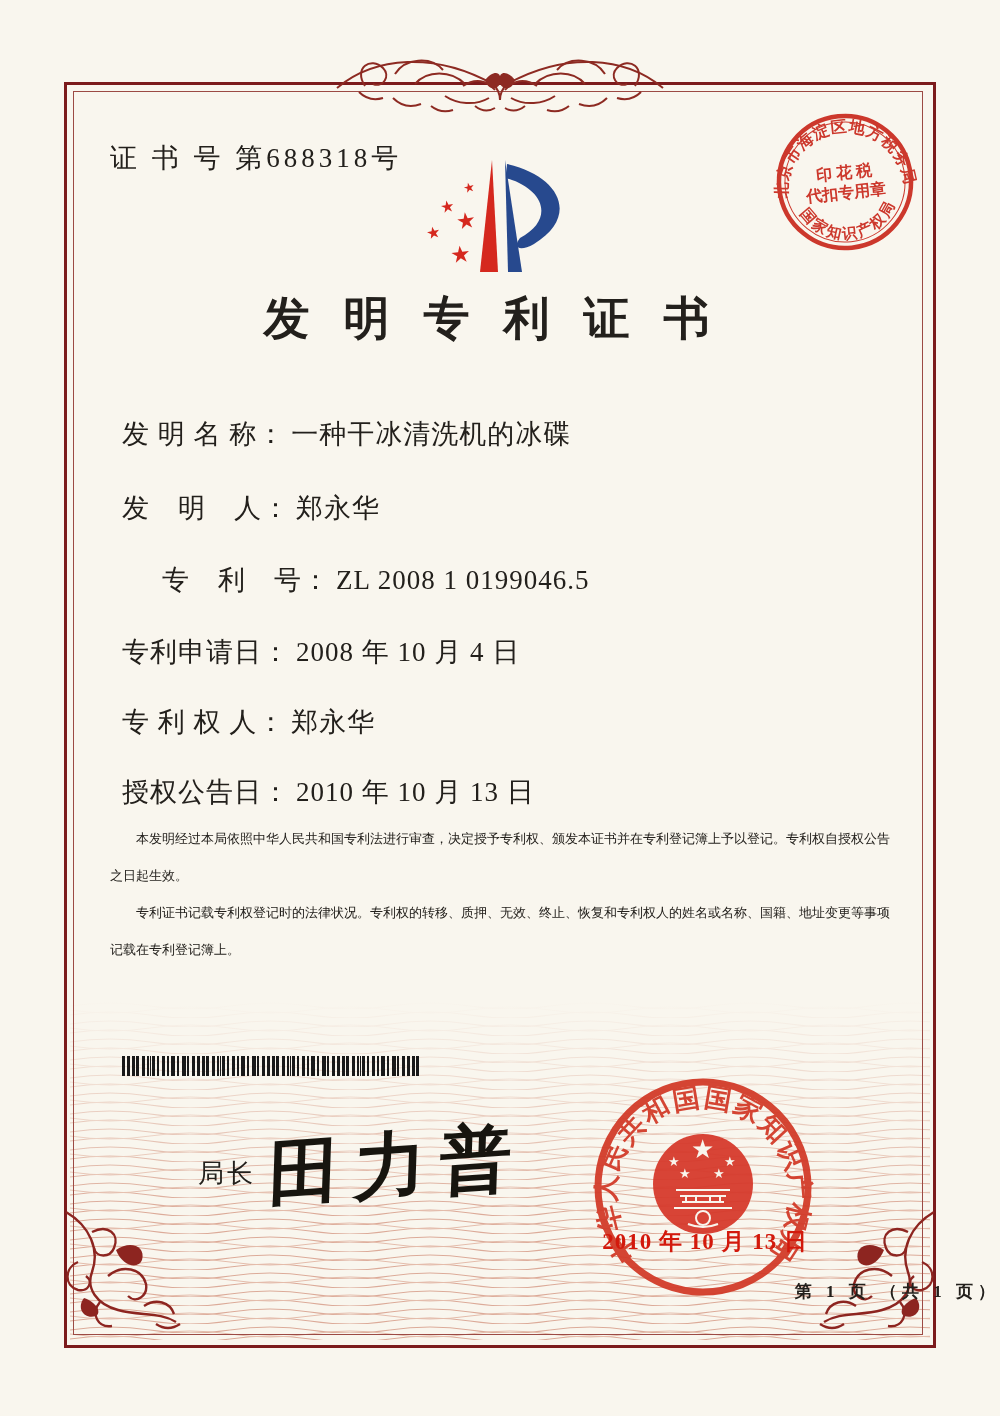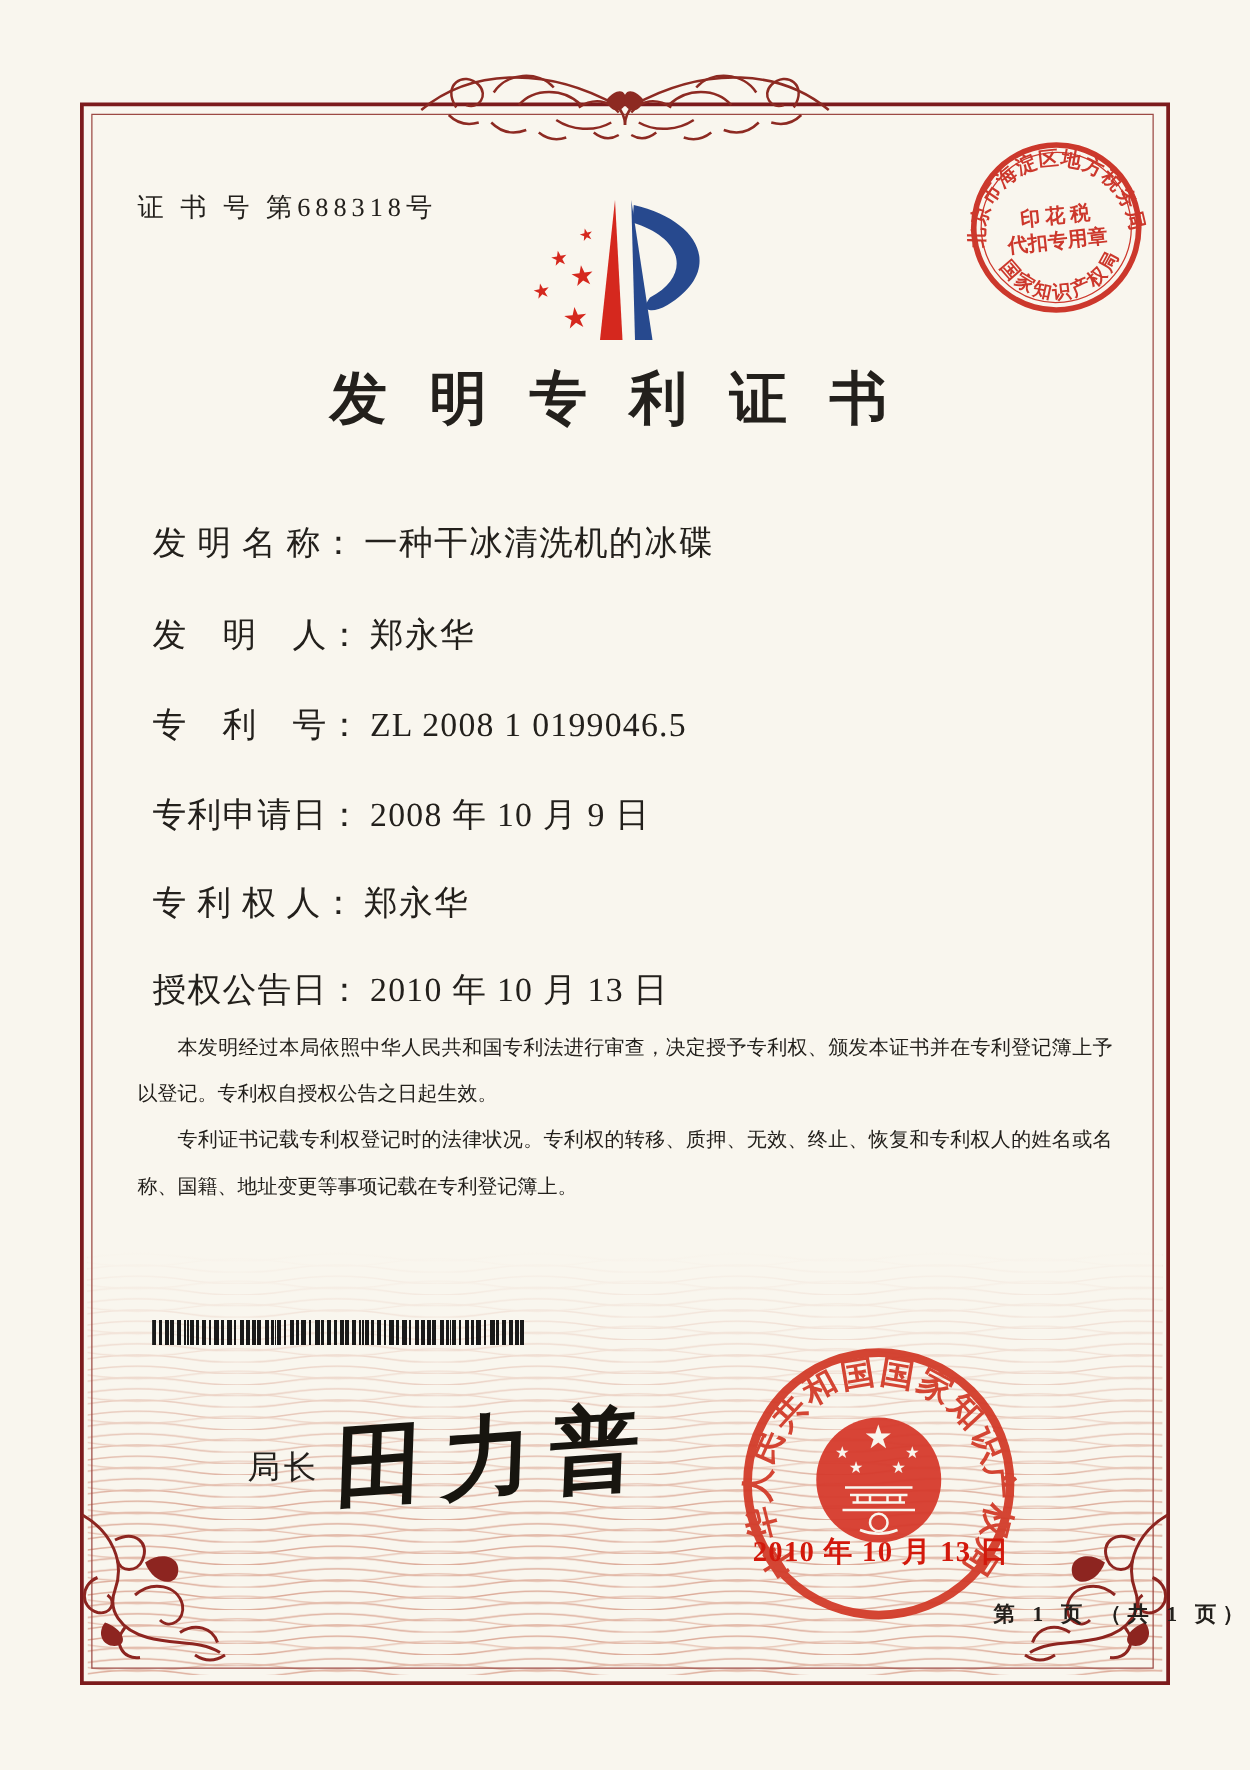--- a/index.html
+++ b/index.html
@@ -11,32 +11,32 @@
   
   .border-outer{position:absolute;left:64px;top:82px;width:866px;height:1260px;
     border:3px solid #7c1b1c;z-index:2;}
   .border-inner{position:absolute;left:73px;top:91px;width:848px;height:1242px;
     border:1px solid #9c4a44;z-index:2;}
   
   .waves-wrap{position:absolute;left:70px;top:1000px;width:860px;height:340px;z-index:1;}
   .waves-fade{position:absolute;left:0;top:0;width:100%;height:100%;
     background:linear-gradient(180deg,#f9f6ee 0%,rgba(249,246,238,.55) 28%,rgba(249,246,238,0) 62%);}
   
-  .cert-no{position:absolute;left:110px;top:152px;font-size:21px;letter-spacing:4px;z-index:3;}
+  .cert-no{position:absolute;left:110px;top:140px;font-size:27px;letter-spacing:4px;z-index:3;}
   .title{position:absolute;left:0;top:288px;width:992px;margin:0;text-align:center;
     font-size:46px;font-weight:600;letter-spacing:34px;padding-left:15px;box-sizing:border-box;z-index:3;}
   .logo{position:absolute;left:408px;top:150px;z-index:3;}
   .tax-stamp{position:absolute;left:773px;top:110px;z-index:4;transform:rotate(-6deg);opacity:.92;}
   
   .field{position:absolute;left:122px;font-size:27px;letter-spacing:1px;z-index:3;white-space:nowrap;}
   .field .flabel{display:inline-block;}
   .field .fvalue{display:inline-block;margin-left:6px;}
   
   .body-text{position:absolute;left:110px;top:820px;width:780px;z-index:3;
-    font-size:16px;line-height:37px;text-align:justify;}
+    font-size:13px;line-height:37px;text-align:justify;}
   .body-text p{margin:0;text-indent:2em;}
   
   .barcode{position:absolute;left:122px;top:1056px;width:300px;height:20px;z-index:3;
     background:
       repeating-linear-gradient(90deg,#191919 0 2px,transparent 2px 5px),
       repeating-linear-gradient(90deg,#191919 0 3px,transparent 3px 10px),
       repeating-linear-gradient(90deg,#191919 0 1px,transparent 1px 7px);
   }
   
   .sig-title{position:absolute;left:198px;top:1156px;font-size:26px;letter-spacing:3px;z-index:3;}
@@ -166,25 +166,25 @@
   </svg>
 
   <h1 class="title">发明专利证书</h1>
 
   <div class="field" style="top:416px;">
     <span class="flabel">发 明 名 称：</span><span class="fvalue">一种干冰清洗机的冰碟</span>
   </div>
   <div class="field" style="top:490px;">
     <span class="flabel">发　明　人：</span><span class="fvalue">郑永华</span>
   </div>
-  <div class="field" style="top:562px;">
+  <div class="field" style="top:562px;margin-left:40px;">
     <span class="flabel">专　利　号：</span><span class="fvalue">ZL 2008 1 0199046.5</span>
   </div>
   <div class="field" style="top:634px;">
-    <span class="flabel">专利申请日：</span><span class="fvalue">2008 年 10 月 9 日</span>
+    <span class="flabel">专利申请日：</span><span class="fvalue">2008 年 10 月 4 日</span>
   </div>
   <div class="field" style="top:704px;">
     <span class="flabel">专 利 权 人：</span><span class="fvalue">郑永华</span>
   </div>
   <div class="field" style="top:774px;text-align:center;">
     <span class="flabel">授权公告日：</span><span class="fvalue">2010 年 10 月 13 日</span>
   </div>
 
   <div class="body-text">
     <p>本发明经过本局依照中华人民共和国专利法进行审查，决定授予专利权、颁发本证书并在专利登记簿上予以登记。专利权自授权公告之日起生效。</p>

